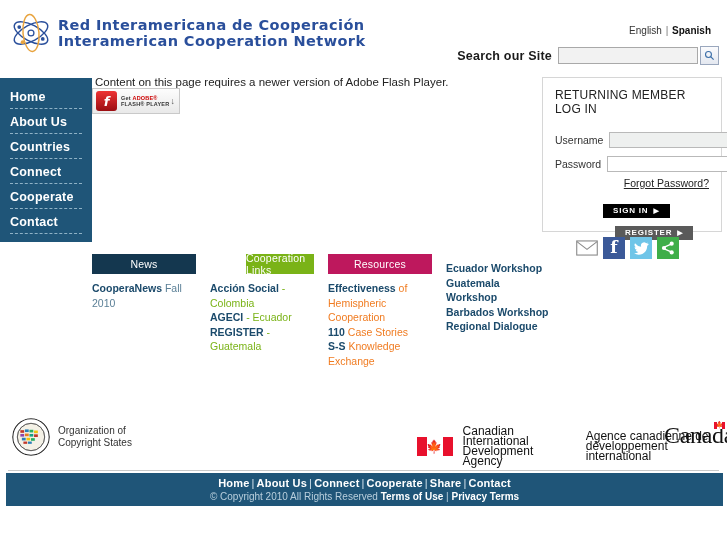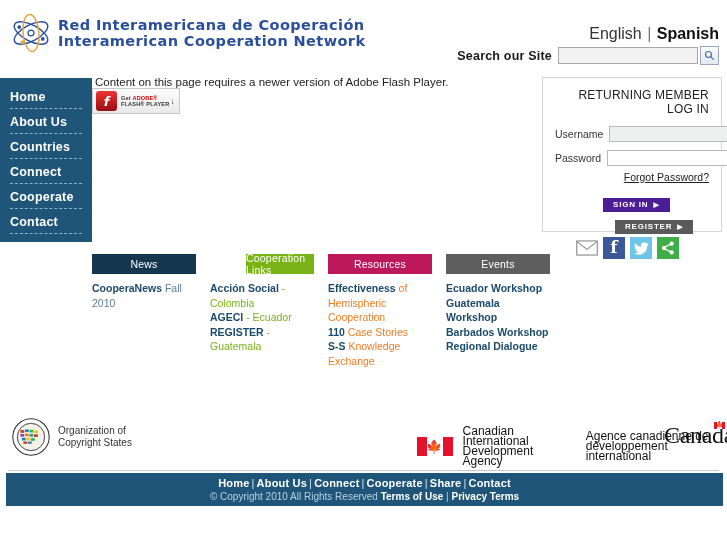--- a/index.html
+++ b/index.html
@@ -24,22 +24,22 @@
     color: #2a4f9b;
     font-family: "DejaVu Sans", sans-serif;
     font-weight: bold;
     letter-spacing: .4px;
     line-height: 1.12;
   }
   .logo-line1 { font-size: 14.5px; }
   .logo-line2 { font-size: 14.5px; }
 
   .lang {
-    position: absolute; right: 8px; top: 25px;
-    font-size: 16px; color: #333;
+    position: absolute; right: 16px; top: 25px;
+    font-size: 10px; color: #333;
   }
   .lang .sep { color:#777; margin: 0 1px; }
   .lang .en { color:#333; }
   .lang .es { font-weight: bold; color:#111; }
 
   .searchrow {
     position: absolute; right: 8px; top: 46px;
     display: flex; align-items: center;
   }
   .search-label {
@@ -104,22 +104,22 @@
   }
 
   
   .loginbox {
     position: absolute; right: 5px; top: 77px;
     width: 180px; height: 155px;
     border: 1px solid #d6d6d6; background:#fff;
     padding: 10px 12px;
   }
   .login-title {
-    text-align: right; font-size: 12px; color:#222;
-    letter-spacing: .2px; margin-bottom: 10px;
+    text-align: left; font-size: 12px; color:#222;
+    letter-spacing: .2px; margin-bottom: 16px;
   }
   .login-row { display:flex; align-items:center; margin-bottom: 8px; }
   .login-label {
     width: 58px; text-align: right; font-size: 10.5px; color:#333;
     margin-right: 6px;
   }
   .login-input {
     flex: 1; height: 16px; border:1px solid #b9b9b9;
     font-size: 10.5px; padding: 0 3px; outline:none;
   }
@@ -127,21 +127,21 @@
   .login-input.pass { background:#ffffff; }
   .forgot {
     text-align: right; font-size: 10.5px; color:#222;
     text-decoration: underline; cursor:pointer; margin: -3px 0 10px 0;
   }
   .btn-dark, .btn-gray {
     display: inline-flex; align-items:center; justify-content:center;
     color:#fff; font-size: 8px; font-weight:bold; letter-spacing:.8px;
     height: 14px; padding: 0 10px; cursor:pointer; margin-left: 60px;
   }
-  .btn-dark { background:#4c1d95;margin-left:48px; }
+  .btn-dark { background:#000000;margin-left:48px; }
   .btn-gray { background:#5a5a5a; margin-top: 8px; }
   .btn-dark .arw, .btn-gray .arw { margin-left: 5px; font-size: 7px; }
 
   
   .social {
     position: absolute; right: 48px; top: 237px;
     display: flex; gap: 5px;
   }
   .soc { width: 22px; height: 22px; cursor:pointer; display:flex;
          align-items:center; justify-content:center; }
@@ -374,21 +374,20 @@
         <div class="li">
           <span class="nm">110</span><span class="sub-orange"> Case Stories</span>
         </div>
         <div class="li">
           <span class="nm">S-S</span><span class="sub-orange"> Knowledge Exchange</span>
         </div>
       </div>
     </div>
 
     <div class="panel">
-      <div class="panel-head" style="background: rgb(94, 94, 94);">Events</div>
       <div class="panel-body">
         <div class="li">
           <span class="nm">Ecuador Workshop</span>
         </div>
         <div class="li">
           <span class="nm">Guatemala Workshop</span>
         </div>
         <div class="li">
           <span class="nm">Barbados Workshop</span>
         </div>

